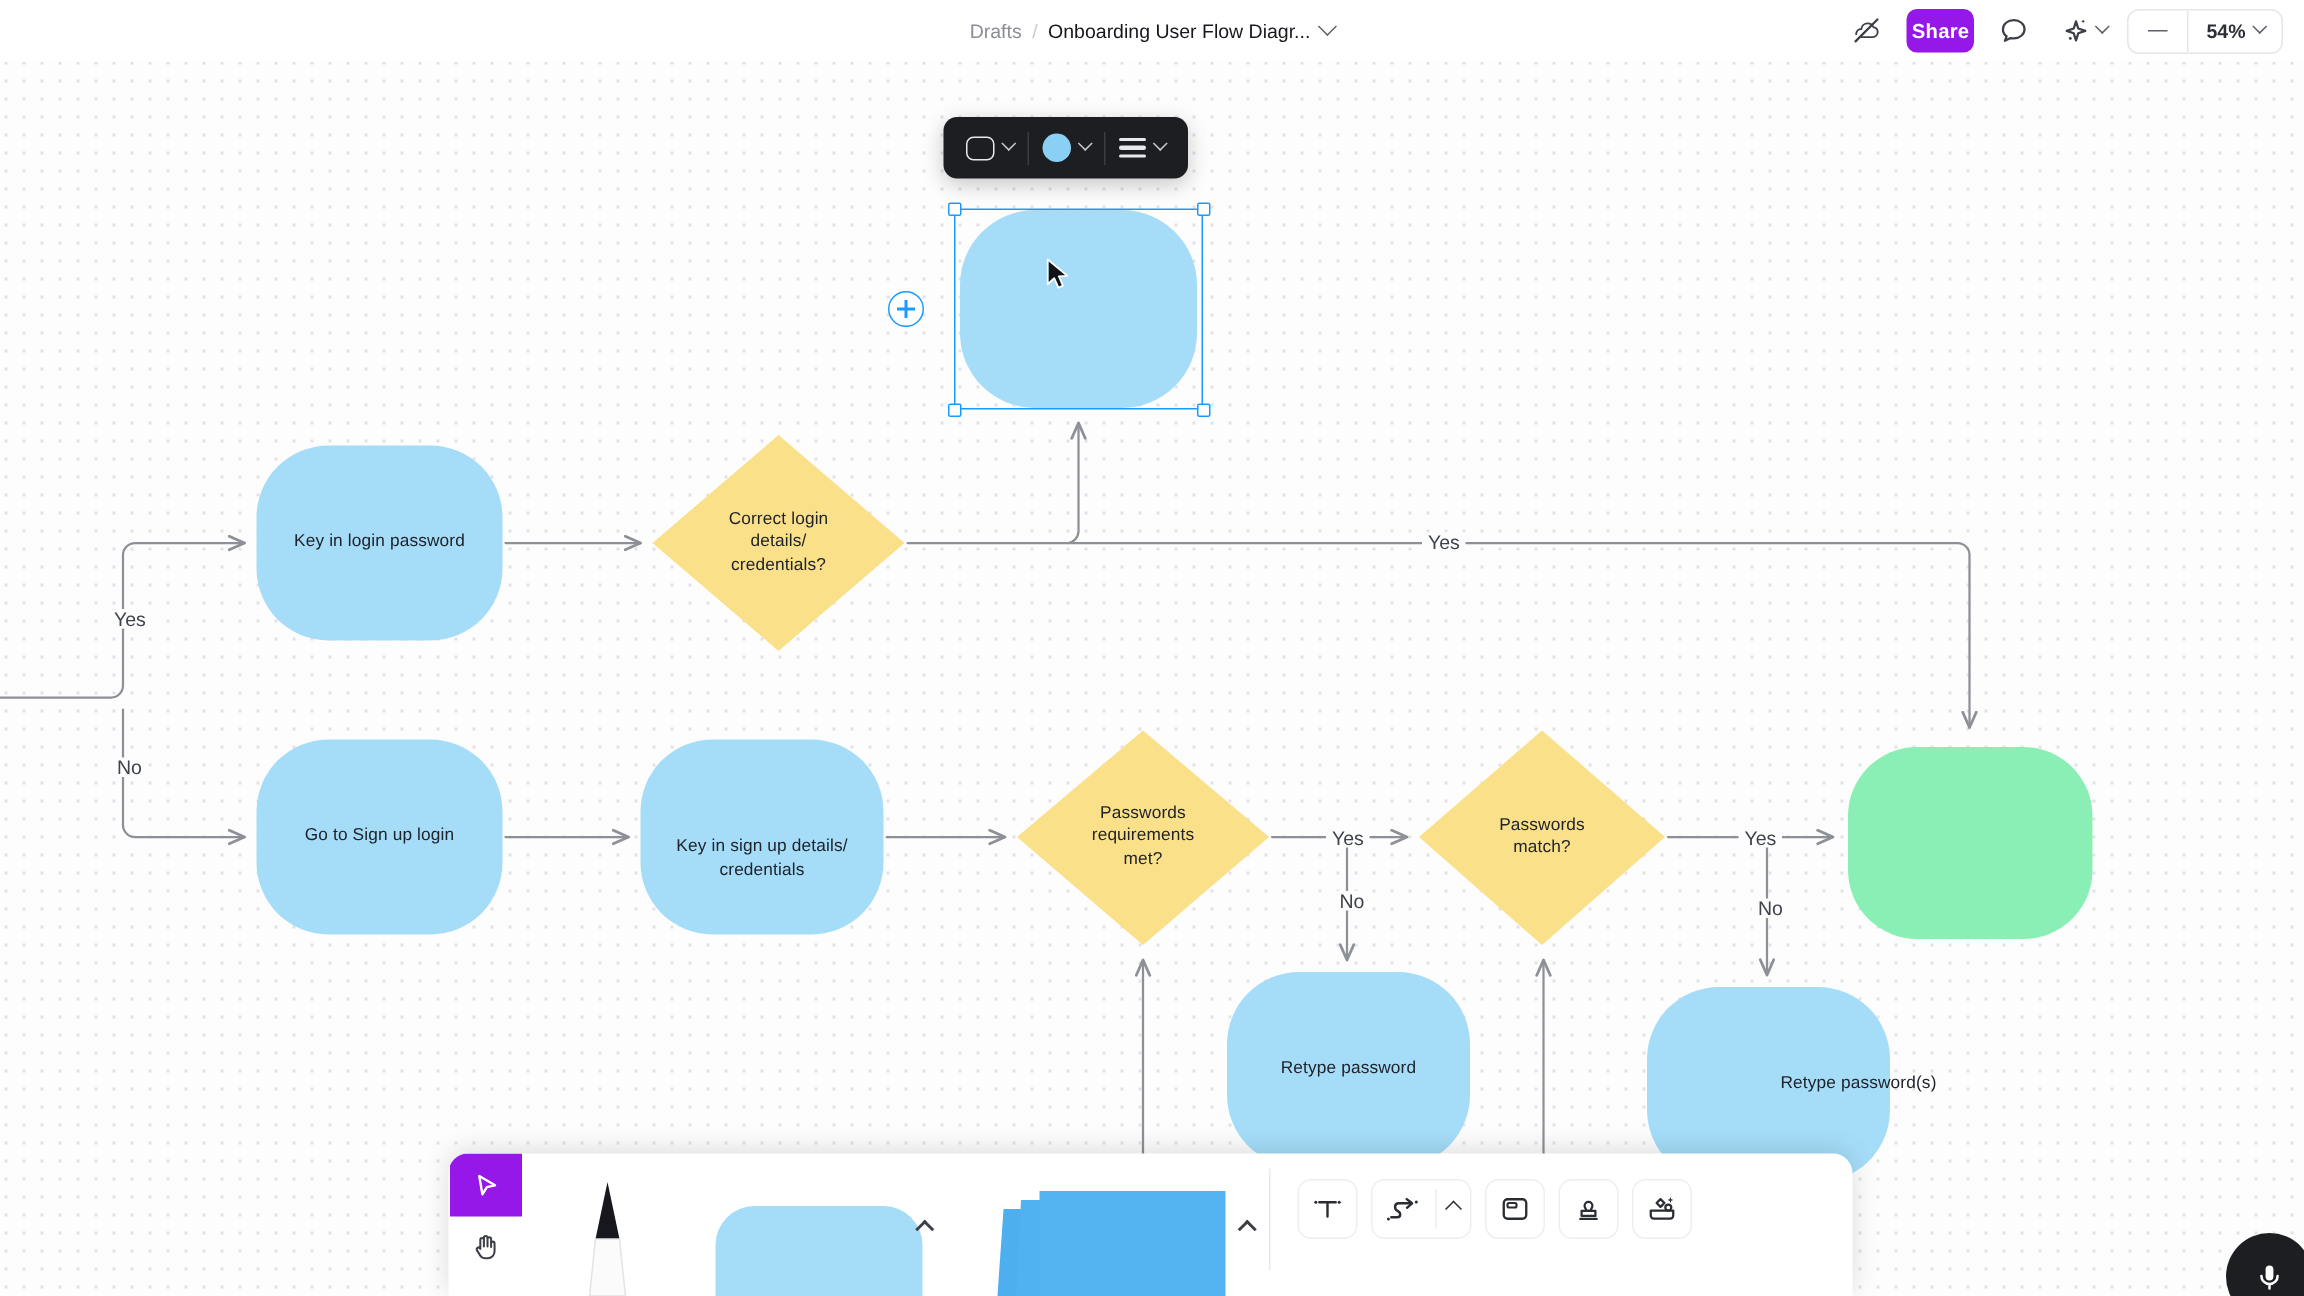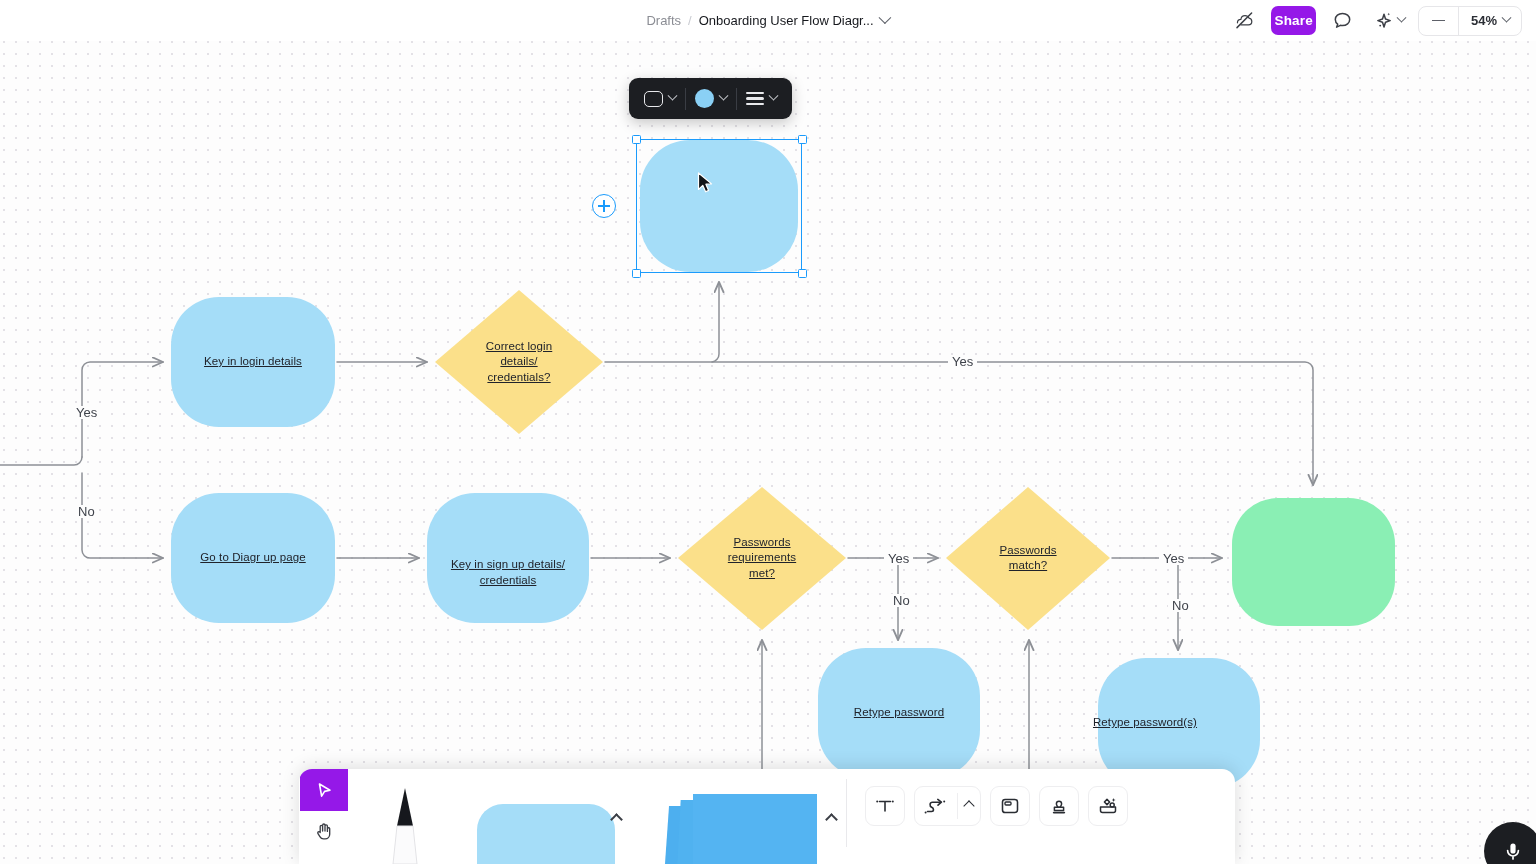--- a/index.html
+++ b/index.html
@@ -25,21 +25,20 @@
   .node-label {
     position: absolute;
     display: flex; align-items: center; justify-content: center;
     text-align: center;
     color: #20232b;
     font-size: 11.5px;
     line-height: 15.5px;
     letter-spacing: .1px;
     pointer-events: none;
     white-space: pre-line;
-    text-decoration: underline;
   }
   .edge-label {
     position: absolute;
     color: #3f434b;
     font-size: 13px;
     line-height: 13px;
     background: #fdfdfd;
     padding: 0 4px;
     pointer-events: none;
   }
@@ -268,34 +267,34 @@
       <path d="M591,558 H670" marker-end="url(#arw)"></path>
       <path d="M848,558 H938" marker-end="url(#arw)"></path>
       <path d="M898,560 V640" marker-end="url(#arw)"></path>
       <path d="M762,790 V640" marker-end="url(#arw)"></path>
       <path d="M1112,558 H1222" marker-end="url(#arw)"></path>
       <path d="M1178,560 V650" marker-end="url(#arw)"></path>
       <path d="M1029,792 V640" marker-end="url(#arw)"></path>
     </g>
   </svg>
 
-  <div class="node-label" style="left:171px;top:297px;width:164px;height:130px">Key in login details</div>
+  <div class="node-label" style="left:171px;top:297px;width:164px;height:130px">Key in login password</div>
   <div class="node-label" style="left:449px;top:326px;width:140px;height:72px">Correct login
 details/
 credentials?</div>
-  <div class="node-label" style="left:171px;top:493px;width:164px;height:130px">Go to Diagr up page</div>
+  <div class="node-label" style="left:171px;top:493px;width:164px;height:130px">Go to Sign up login</div>
   <div class="node-label" style="left:427px;top:493px;width:162px;height:159px">Key in sign up details/
 credentials</div>
   <div class="node-label" style="left:692px;top:522px;width:140px;height:72px">Passwords
 requirements
 met?</div>
   <div class="node-label" style="left:958px;top:530px;width:140px;height:56px">Passwords
 match?</div>
   <div class="node-label" style="left:818px;top:648px;width:162px;height:130px">Retype password</div>
-  <div class="node-label" style="left:1064px;top:658px;width:162px;height:130px">Retype password(s)</div>
+  <div class="node-label" style="left:1158px;top:658px;width:162px;height:130px">Retype password(s)</div>
 
   <div class="edge-label" style="left:72px;top:406px">Yes</div>
   <div class="edge-label" style="left:74px;top:505px">No</div>
   <div class="edge-label" style="left:948px;top:355px">Yes</div>
   <div class="edge-label" style="left:884px;top:552px">Yes</div>
   <div class="edge-label" style="left:889px;top:594px">No</div>
   <div class="edge-label" style="left:1159px;top:552px">Yes</div>
   <div class="edge-label" style="left:1168px;top:599px">No</div>
 
   <div id="selection-frame">

